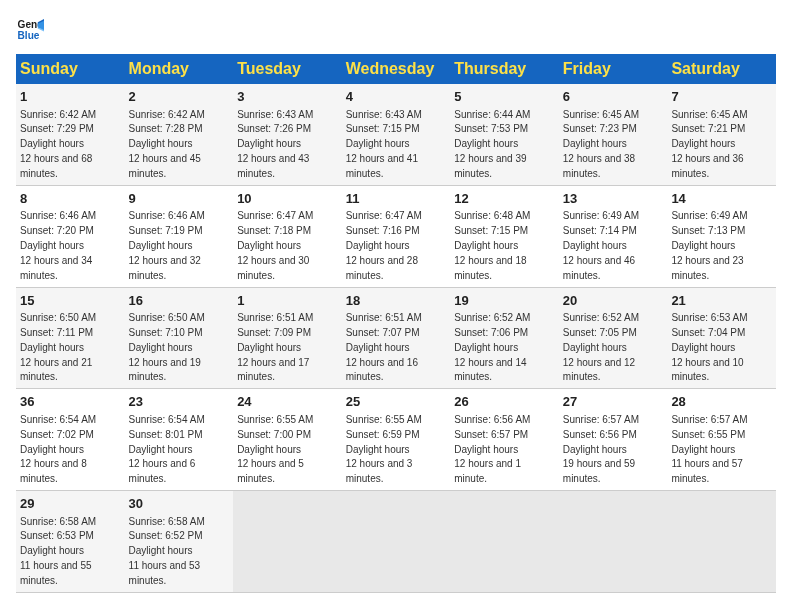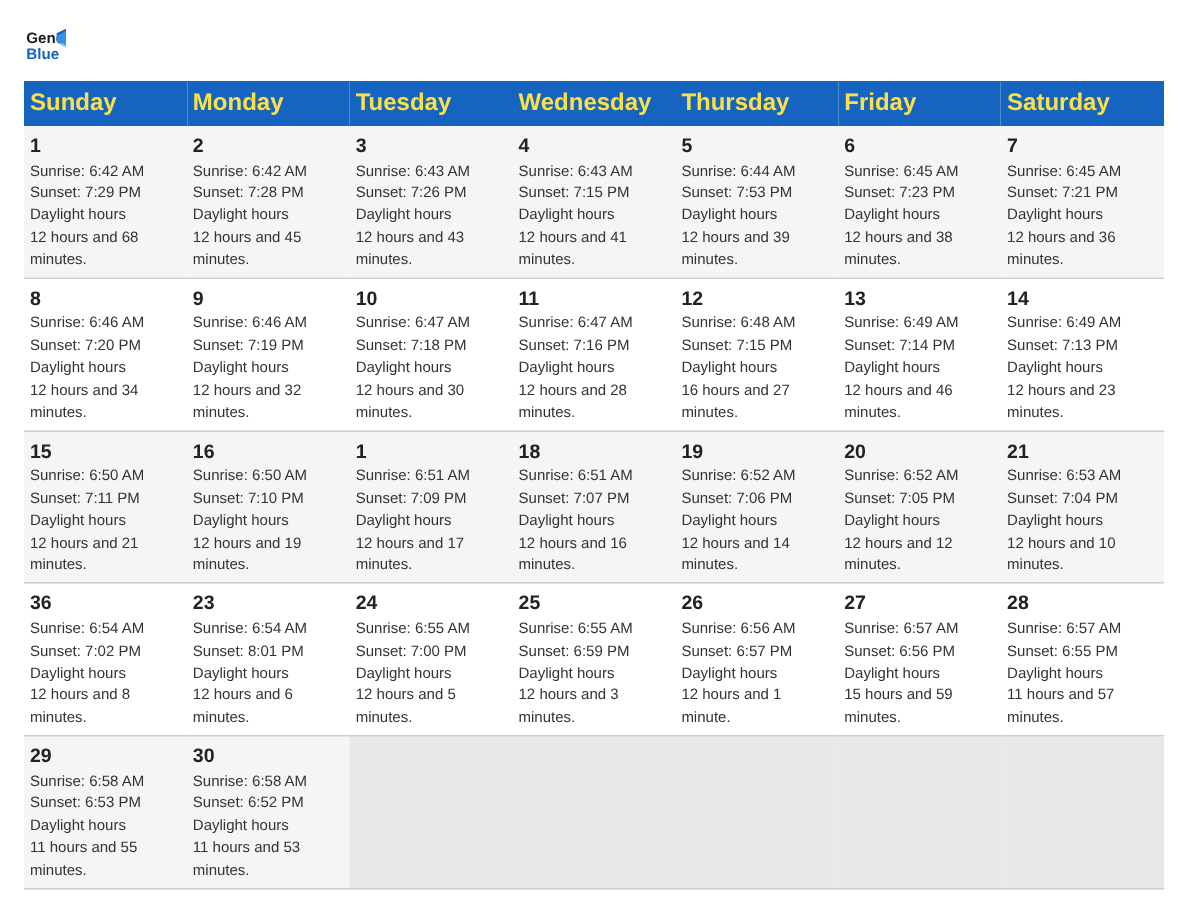--- a/index.html
+++ b/index.html
@@ -128,40 +128,40 @@
           <td><span class="day-num">4</span><span class="day-info">Sunrise: 6:43 AM</span><br><span class="day-info">Sunset: 7:15 PM</span><br><span class="day-info">Daylight hours</span><br><span class="day-info">12 hours and 41 minutes.</span></td>
           <td><span class="day-num">5</span><span class="day-info">Sunrise: 6:44 AM</span><br><span class="day-info">Sunset: 7:53 PM</span><br><span class="day-info">Daylight hours</span><br><span class="day-info">12 hours and 39 minutes.</span></td>
           <td><span class="day-num">6</span><span class="day-info">Sunrise: 6:45 AM</span><br><span class="day-info">Sunset: 7:23 PM</span><br><span class="day-info">Daylight hours</span><br><span class="day-info">12 hours and 38 minutes.</span></td>
           <td><span class="day-num">7</span><span class="day-info">Sunrise: 6:45 AM</span><br><span class="day-info">Sunset: 7:21 PM</span><br><span class="day-info">Daylight hours</span><br><span class="day-info">12 hours and 36 minutes.</span></td>
         </tr>
         <tr>
           <td><span class="day-num">8</span><span class="day-info">Sunrise: 6:46 AM</span><br><span class="day-info">Sunset: 7:20 PM</span><br><span class="day-info">Daylight hours</span><br><span class="day-info">12 hours and 34 minutes.</span></td>
           <td><span class="day-num">9</span><span class="day-info">Sunrise: 6:46 AM</span><br><span class="day-info">Sunset: 7:19 PM</span><br><span class="day-info">Daylight hours</span><br><span class="day-info">12 hours and 32 minutes.</span></td>
           <td><span class="day-num">10</span><span class="day-info">Sunrise: 6:47 AM</span><br><span class="day-info">Sunset: 7:18 PM</span><br><span class="day-info">Daylight hours</span><br><span class="day-info">12 hours and 30 minutes.</span></td>
           <td><span class="day-num">11</span><span class="day-info">Sunrise: 6:47 AM</span><br><span class="day-info">Sunset: 7:16 PM</span><br><span class="day-info">Daylight hours</span><br><span class="day-info">12 hours and 28 minutes.</span></td>
-          <td><span class="day-num">12</span><span class="day-info">Sunrise: 6:48 AM</span><br><span class="day-info">Sunset: 7:15 PM</span><br><span class="day-info">Daylight hours</span><br><span class="day-info">16 hours and 27 minutes.</span></td>
+          <td><span class="day-num">12</span><span class="day-info">Sunrise: 6:48 AM</span><br><span class="day-info">Sunset: 7:15 PM</span><br><span class="day-info">Daylight hours</span><br><span class="day-info">12 hours and 18 minutes.</span></td>
           <td><span class="day-num">13</span><span class="day-info">Sunrise: 6:49 AM</span><br><span class="day-info">Sunset: 7:14 PM</span><br><span class="day-info">Daylight hours</span><br><span class="day-info">12 hours and 46 minutes.</span></td>
           <td><span class="day-num">14</span><span class="day-info">Sunrise: 6:49 AM</span><br><span class="day-info">Sunset: 7:13 PM</span><br><span class="day-info">Daylight hours</span><br><span class="day-info">12 hours and 23 minutes.</span></td>
         </tr>
         <tr>
           <td><span class="day-num">15</span><span class="day-info">Sunrise: 6:50 AM</span><br><span class="day-info">Sunset: 7:11 PM</span><br><span class="day-info">Daylight hours</span><br><span class="day-info">12 hours and 21 minutes.</span></td>
           <td><span class="day-num">16</span><span class="day-info">Sunrise: 6:50 AM</span><br><span class="day-info">Sunset: 7:10 PM</span><br><span class="day-info">Daylight hours</span><br><span class="day-info">12 hours and 19 minutes.</span></td>
           <td><span class="day-num">1</span><span class="day-info">Sunrise: 6:51 AM</span><br><span class="day-info">Sunset: 7:09 PM</span><br><span class="day-info">Daylight hours</span><br><span class="day-info">12 hours and 17 minutes.</span></td>
           <td><span class="day-num">18</span><span class="day-info">Sunrise: 6:51 AM</span><br><span class="day-info">Sunset: 7:07 PM</span><br><span class="day-info">Daylight hours</span><br><span class="day-info">12 hours and 16 minutes.</span></td>
           <td><span class="day-num">19</span><span class="day-info">Sunrise: 6:52 AM</span><br><span class="day-info">Sunset: 7:06 PM</span><br><span class="day-info">Daylight hours</span><br><span class="day-info">12 hours and 14 minutes.</span></td>
           <td><span class="day-num">20</span><span class="day-info">Sunrise: 6:52 AM</span><br><span class="day-info">Sunset: 7:05 PM</span><br><span class="day-info">Daylight hours</span><br><span class="day-info">12 hours and 12 minutes.</span></td>
           <td><span class="day-num">21</span><span class="day-info">Sunrise: 6:53 AM</span><br><span class="day-info">Sunset: 7:04 PM</span><br><span class="day-info">Daylight hours</span><br><span class="day-info">12 hours and 10 minutes.</span></td>
         </tr>
         <tr>
           <td><span class="day-num">36</span><span class="day-info">Sunrise: 6:54 AM</span><br><span class="day-info">Sunset: 7:02 PM</span><br><span class="day-info">Daylight hours</span><br><span class="day-info">12 hours and 8 minutes.</span></td>
           <td><span class="day-num">23</span><span class="day-info">Sunrise: 6:54 AM</span><br><span class="day-info">Sunset: 8:01 PM</span><br><span class="day-info">Daylight hours</span><br><span class="day-info">12 hours and 6 minutes.</span></td>
           <td><span class="day-num">24</span><span class="day-info">Sunrise: 6:55 AM</span><br><span class="day-info">Sunset: 7:00 PM</span><br><span class="day-info">Daylight hours</span><br><span class="day-info">12 hours and 5 minutes.</span></td>
           <td><span class="day-num">25</span><span class="day-info">Sunrise: 6:55 AM</span><br><span class="day-info">Sunset: 6:59 PM</span><br><span class="day-info">Daylight hours</span><br><span class="day-info">12 hours and 3 minutes.</span></td>
           <td><span class="day-num">26</span><span class="day-info">Sunrise: 6:56 AM</span><br><span class="day-info">Sunset: 6:57 PM</span><br><span class="day-info">Daylight hours</span><br><span class="day-info">12 hours and 1 minute.</span></td>
-          <td><span class="day-num">27</span><span class="day-info">Sunrise: 6:57 AM</span><br><span class="day-info">Sunset: 6:56 PM</span><br><span class="day-info">Daylight hours</span><br><span class="day-info">15 hours and 59 minutes.</span></td>
+          <td><span class="day-num">27</span><span class="day-info">Sunrise: 6:57 AM</span><br><span class="day-info">Sunset: 6:56 PM</span><br><span class="day-info">Daylight hours</span><br><span class="day-info">19 hours and 59 minutes.</span></td>
           <td><span class="day-num">28</span><span class="day-info">Sunrise: 6:57 AM</span><br><span class="day-info">Sunset: 6:55 PM</span><br><span class="day-info">Daylight hours</span><br><span class="day-info">11 hours and 57 minutes.</span></td>
         </tr>
         <tr>
           <td><span class="day-num">29</span><span class="day-info">Sunrise: 6:58 AM</span><br><span class="day-info">Sunset: 6:53 PM</span><br><span class="day-info">Daylight hours</span><br><span class="day-info">11 hours and 55 minutes.</span></td>
           <td><span class="day-num">30</span><span class="day-info">Sunrise: 6:58 AM</span><br><span class="day-info">Sunset: 6:52 PM</span><br><span class="day-info">Daylight hours</span><br><span class="day-info">11 hours and 53 minutes.</span></td>
           <td class="empty-cell"></td>
           <td class="empty-cell"></td>
           <td class="empty-cell"></td>
           <td class="empty-cell"></td>
           <td class="empty-cell"></td>

